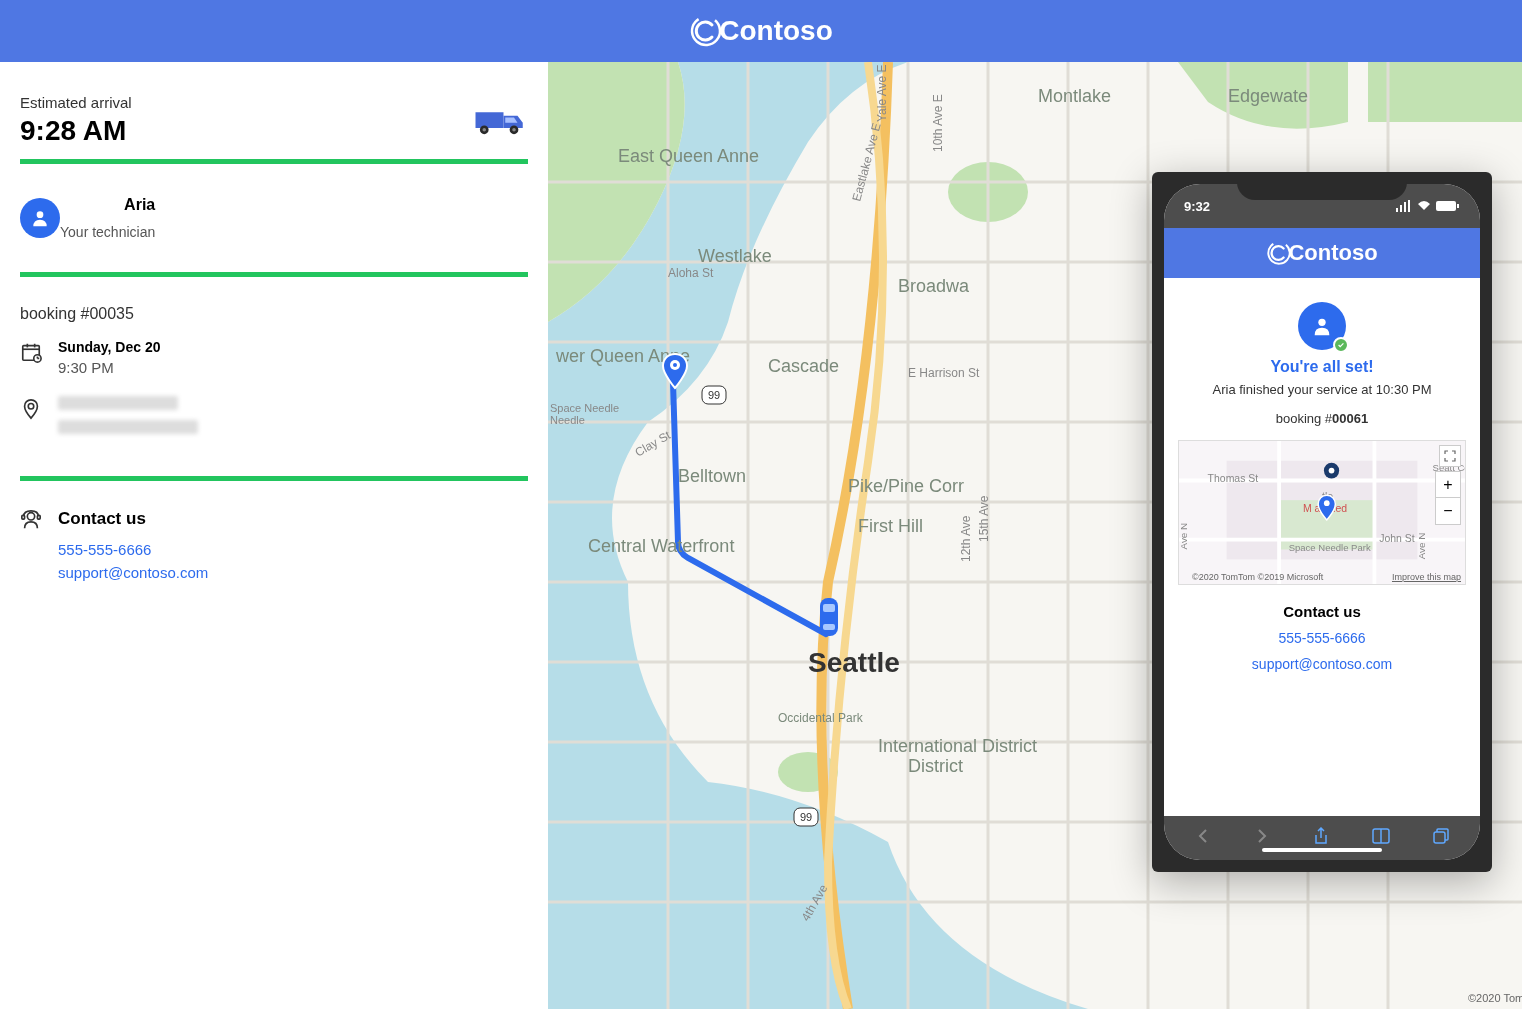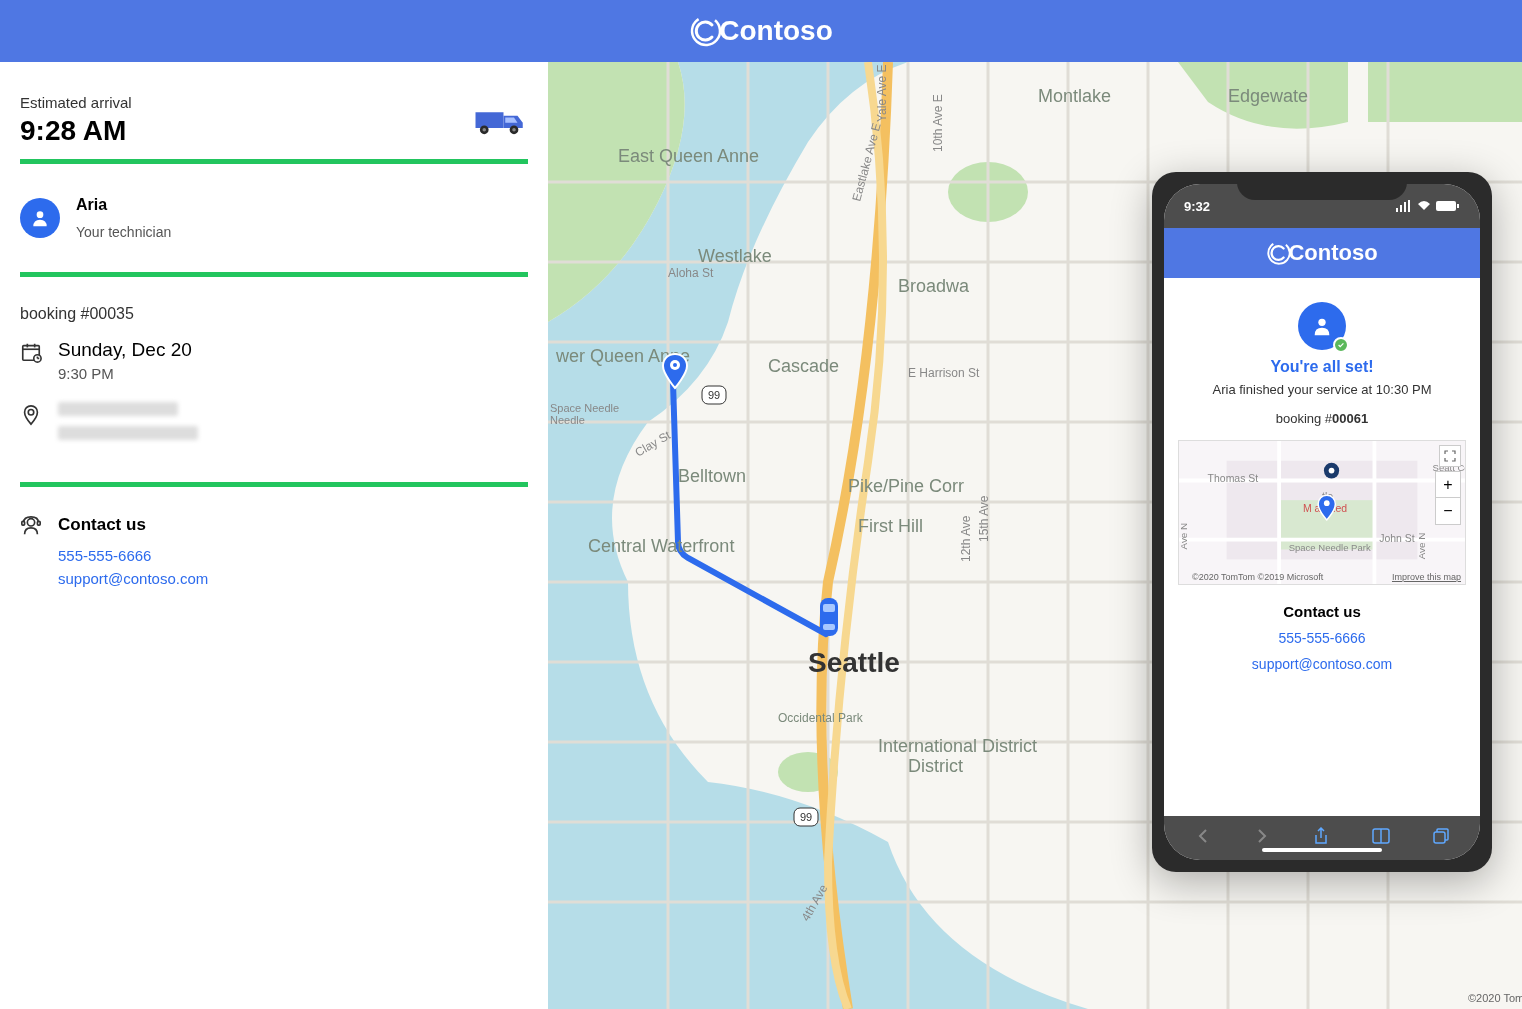--- a/index.html
+++ b/index.html
@@ -26,50 +26,50 @@
 
 .section { padding: 12px 0; border-bottom: 5px solid #22c55e; }
 .section:last-child { border-bottom: none; }
 
 .eta-label { font-size: 15px; color: #333; }
 .eta-time { font-size: 28px; font-weight: 600; margin-top: 4px; }
 .eta-row { display: flex; justify-content: space-between; align-items: center; }
 .van-icon { width: 56px; height: 32px; }
 .status-text { font-size: 14px; color: #555; margin-top: 12px; }
 
-.tech-row { display: flex; align-items: center; gap: 16px; padding: 20px 0; }
+.tech-row { display: flex; align-items: center; padding: 20px 0; text-align: right; }
 .avatar { width: 40px; height: 40px; border-radius: 50%; background: #2d6bed; display: flex; align-items: center; justify-content: center; color: white; }
 .tech-name { font-weight: 600; font-size: 16px; }
 .tech-role { font-size: 14px; color: #555; margin-top: 10px; }
 
 .booking-label { font-size: 16px; color: #333; margin: 16px 0; }
 .booking-row { display: flex; align-items: flex-start; gap: 16px; margin-bottom: 20px; }
 .booking-icon { width: 22px; height: 22px; color: #333; flex-shrink: 0; margin-top: 2px; }
-.booking-date { font-weight: 400; font-size: 19px; }
+.booking-date { font-weight: 700; font-size: 14px; }
 .booking-time { font-size: 15px; color: #555; margin-top: 4px; }
 .blurred-line { background: #ddd; border-radius: 2px; display: inline-block; height: 14px; margin-bottom: 6px; filter: blur(2px); }
 
 .contact-row { display: flex; align-items: center; gap: 16px; margin: 14px 0 10px 0; }
 .contact-title { font-weight: 600; font-size: 17px; }
 .contact-link { color: #2d6bed; font-size: 15px; margin: 6px 0 6px 38px; cursor: pointer; display: block; }
 
 
 .map-canvas { position: absolute; inset: 0; }
 .map-pin { position: absolute; width: 30px; height: 38px; }
 .map-car { position: absolute; width: 30px; height: 50px; }
 
 
 .phone {
   position: absolute;
   right: 30px;
   top: 110px;
   width: 340px;
   height: 700px;
   background: #2b2b2b;
-  border-radius: 24px;
+  border-radius: 6px;
   padding: 12px;
   box-shadow: 0 10px 40px rgba(0,0,0,.3);
   z-index: 10;
 }
 .phone-screen {
   width: 100%; height: 100%;
   background: #fff;
   border-radius: 36px;
   overflow: hidden;
   position: relative;

